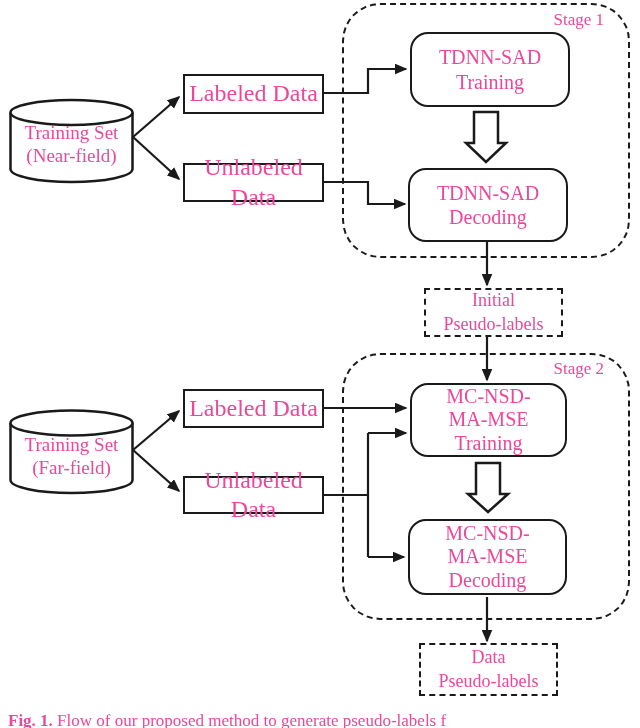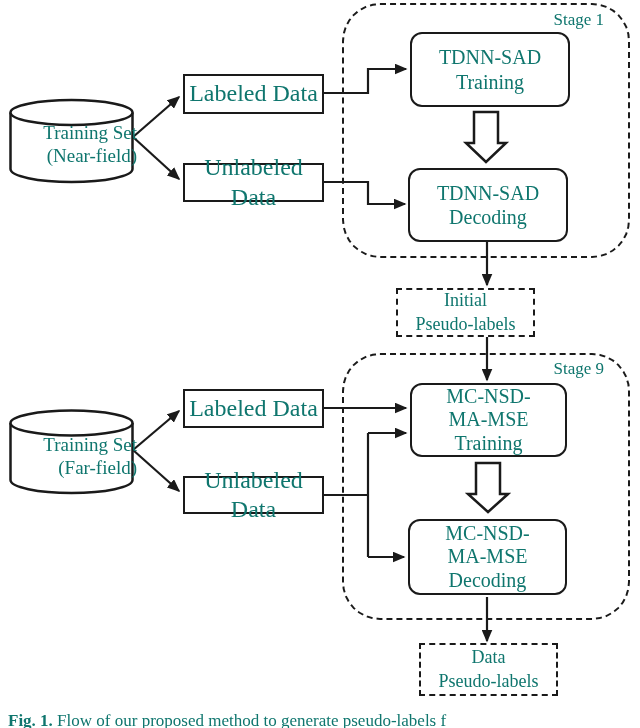--- a/index.html
+++ b/index.html
@@ -7,42 +7,42 @@
     padding: 0;
     background: #ffffff;
     font-family: "Liberation Serif", "DejaVu Serif", serif;
   }
   #canvas {
     position: relative;
     width: 640px;
     height: 728px;
     background: #ffffff;
     overflow: hidden;
-    color: #0f766e;
+    color: #ec4899;
   }
   #wires {
     position: absolute;
     left: 0; top: 0;
     width: 640px; height: 728px;
   }
   .solid-box {
     position: absolute;
     box-sizing: border-box;
     border: 2px solid #1a1a1a;
     background: #ffffff;
     display: flex;
     align-items: center;
     justify-content: center;
     text-align: center;
     font-size: 24px;
     white-space: pre-line;
     line-height: 1.22;
   }
   .rounded {
-    border-radius: 12px;
+    border-radius: 18px;
     font-size: 20px;
   }
   .dashed-box {
     position: absolute;
     box-sizing: border-box;
     border: 2px dashed #1a1a1a;
     background: transparent;
     display: flex;
     align-items: center;
     justify-content: center;
@@ -59,21 +59,21 @@
     background: transparent;
   }
   .stage-label {
     position: absolute;
     font-size: 17px;
     text-align: right;
     white-space: nowrap;
   }
   .cyl-label {
     position: absolute;
-    text-align: right;
+    text-align: center;
     font-size: 19px;
     line-height: 1.2;
     white-space: pre-line;
   }
   #caption {
     position: absolute;
     left: 8px;
     top: 711px;
     width: 940px;
     font-size: 17px;
@@ -135,21 +135,21 @@
 
     <polygon points="474,112 498,112 498,143 506,143 486,162 466,143 474,143" fill="#ffffff" stroke="#1a1a1a" stroke-width="2.5" stroke-linejoin="miter"></polygon>
 
     <polygon points="476,463 500,463 500,494 508,494 488,512 468,494 476,494" fill="#ffffff" stroke="#1a1a1a" stroke-width="2.5" stroke-linejoin="miter"></polygon>
   </svg>
 
   <div class="stage-container" style="left:342px; top:3px; width:288px; height:255px;"></div>
   <div class="stage-label" style="left:516px; top:10px; width:88px;">Stage 1</div>
 
   <div class="stage-container" style="left:342px; top:353px; width:288px; height:267px;"></div>
-  <div class="stage-label" style="left:516px; top:359px; width:88px;">Stage 9</div>
+  <div class="stage-label" style="left:516px; top:359px; width:88px;">Stage 2</div>
 
   <div class="cyl-label" style="left:6px; top:122px; width:131px;">Training Set
 (Near-field)</div>
   <div class="cyl-label" style="left:6px; top:434px; width:131px;">Training Set
 (Far-field)</div>
 
   <div class="solid-box" style="left:183px; top:74px; width:141px; height:40px;">Labeled Data</div>
   <div class="solid-box" style="left:183px; top:163px; width:141px; height:39px;">Unlabeled Data</div>
 
   <div class="solid-box" style="left:183px; top:389px; width:141px; height:39px;">Labeled Data</div>
@@ -160,21 +160,21 @@
   <div class="solid-box rounded" style="left:408px; top:168px; width:160px; height:74px;">TDNN-SAD
 Decoding</div>
 
   <div class="solid-box rounded" style="left:410px; top:383px; width:157px; height:74px; line-height:1.18;">MC-NSD-
 MA-MSE
 Training</div>
   <div class="solid-box rounded" style="left:408px; top:519px; width:159px; height:76px; line-height:1.18;">MC-NSD-
 MA-MSE
 Decoding</div>
 
-  <div class="dashed-box" style="left:396px; top:288px; width:139px; height:49px;">Initial
+  <div class="dashed-box" style="left:424px; top:288px; width:139px; height:49px;">Initial
 Pseudo-labels</div>
   <div class="dashed-box" style="left:419px; top:643px; width:139px; height:53px;">Data
 Pseudo-labels</div>
 
   <div id="caption">
     <span class="tag">Fig. 1.</span>
     <span class="txt">Flow of our proposed method to generate pseudo-labels f</span>
   </div>
 
 </div>

